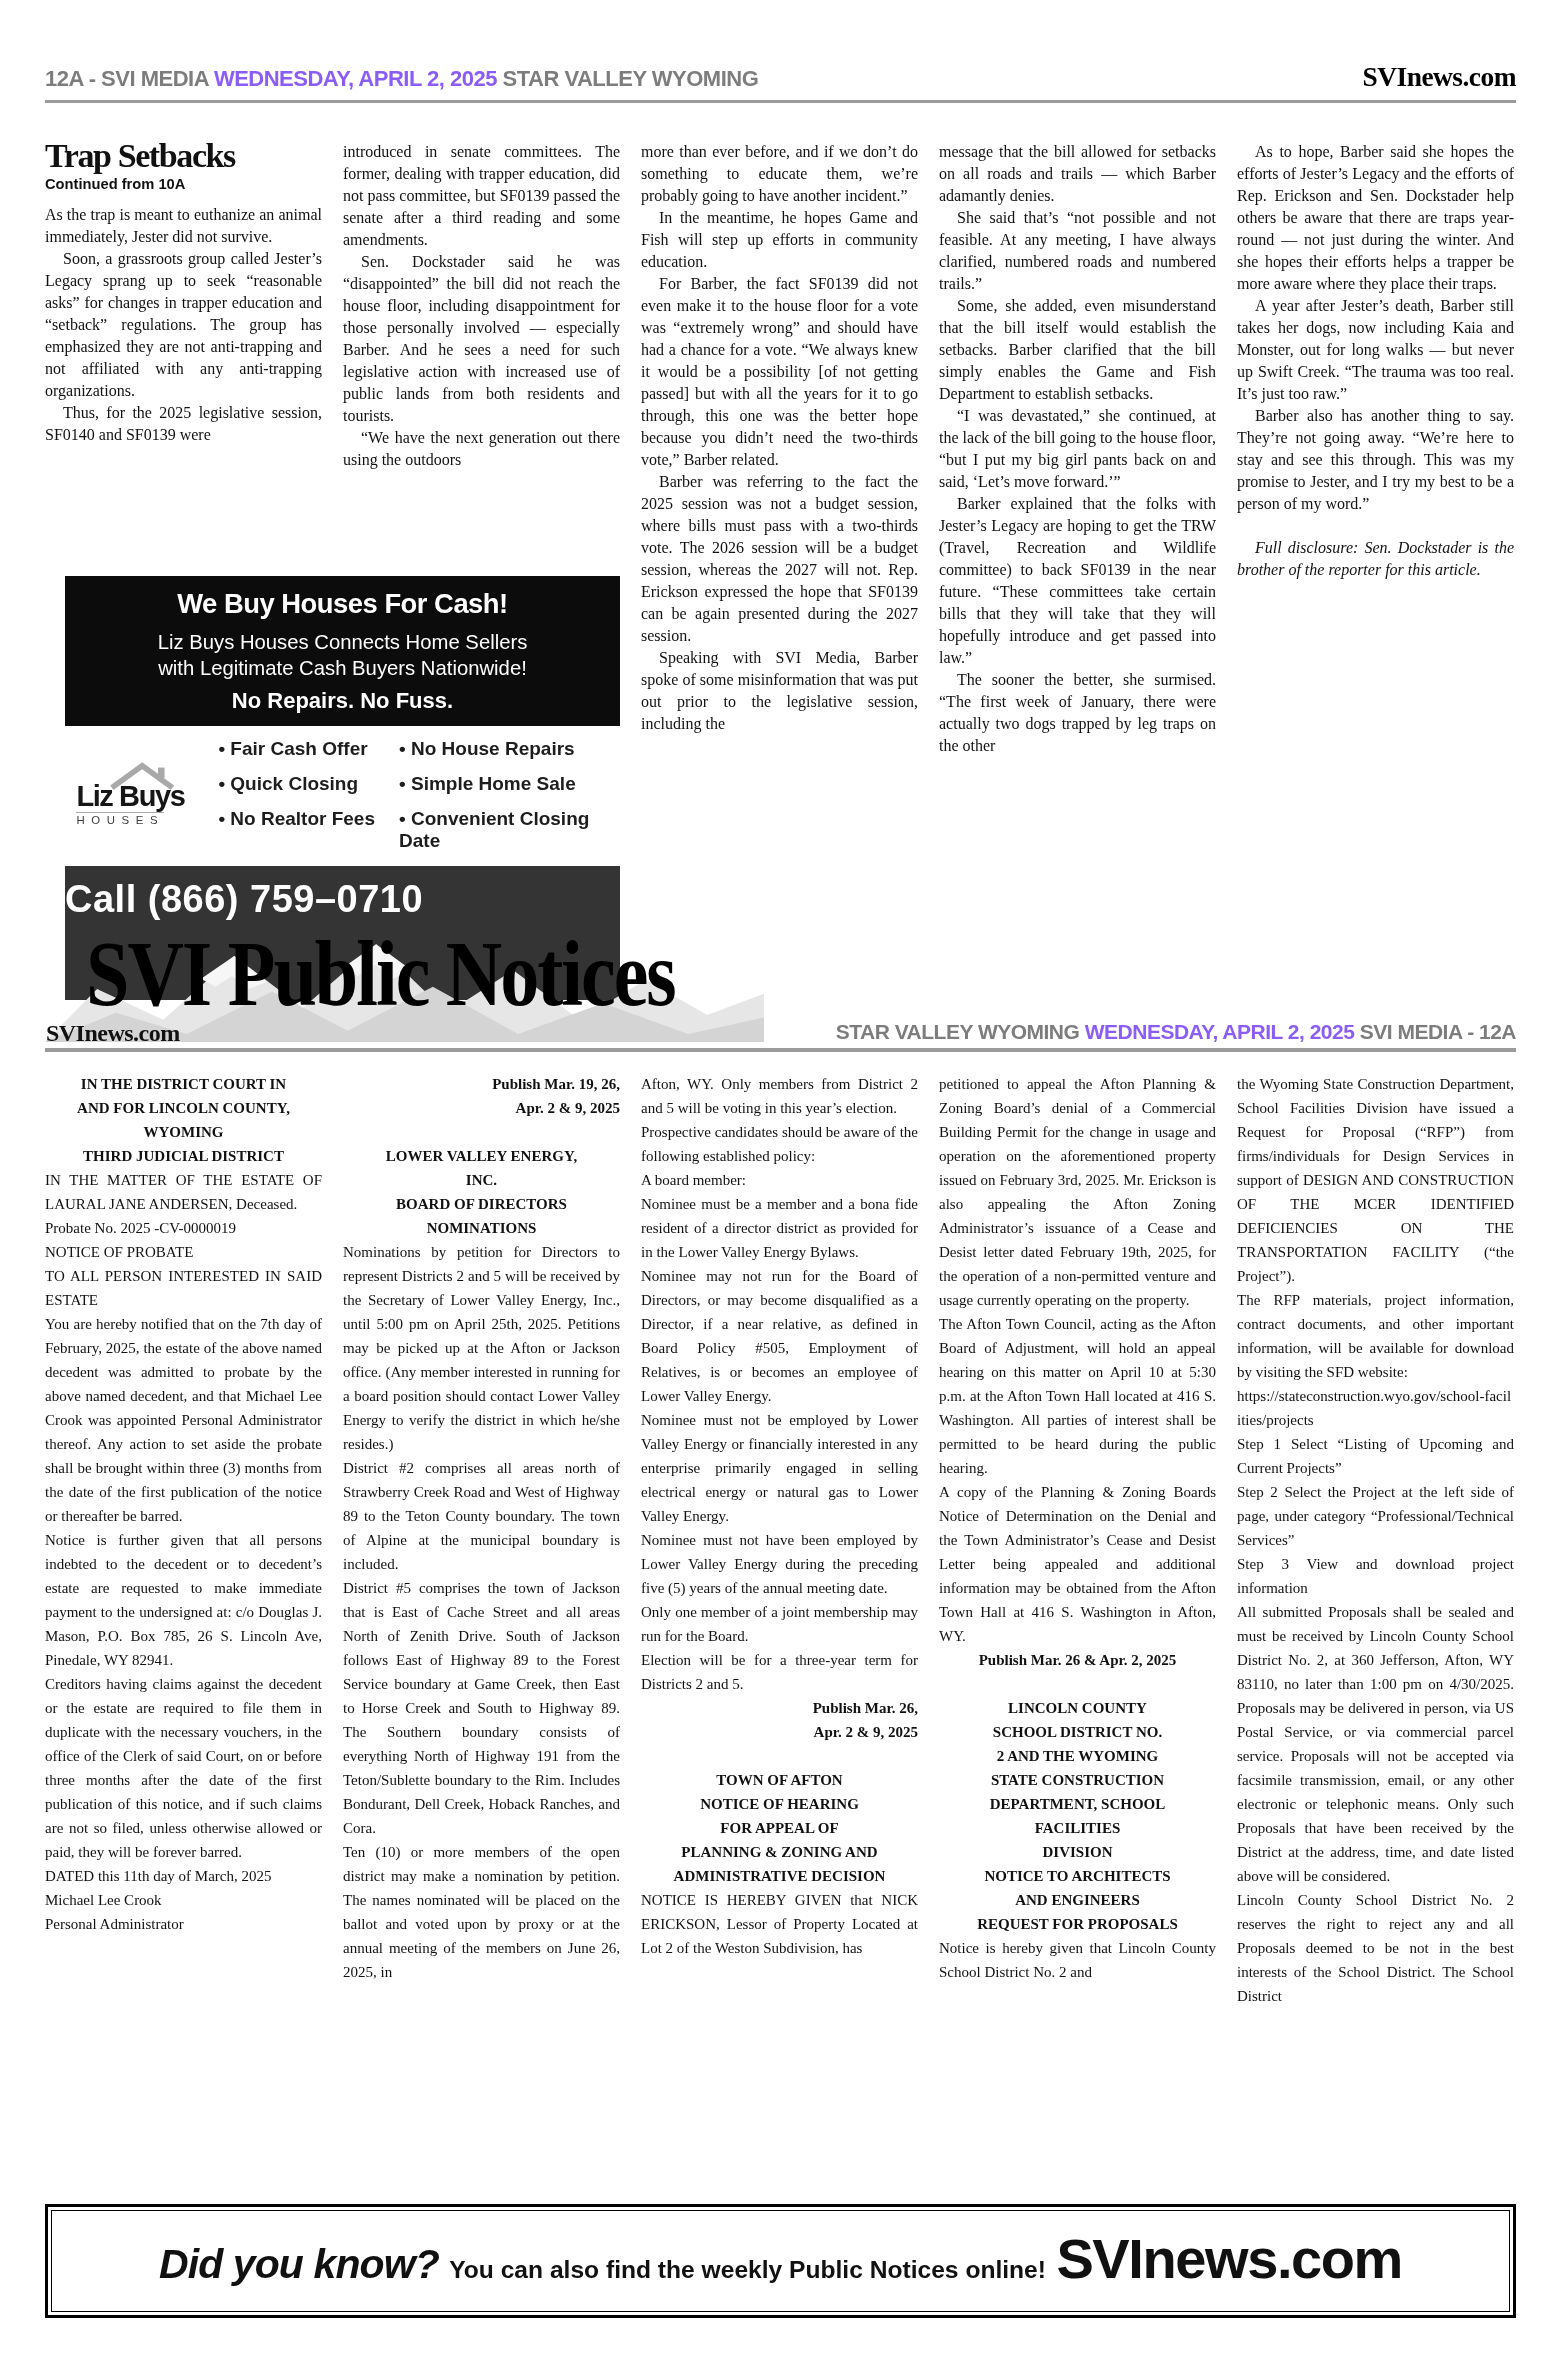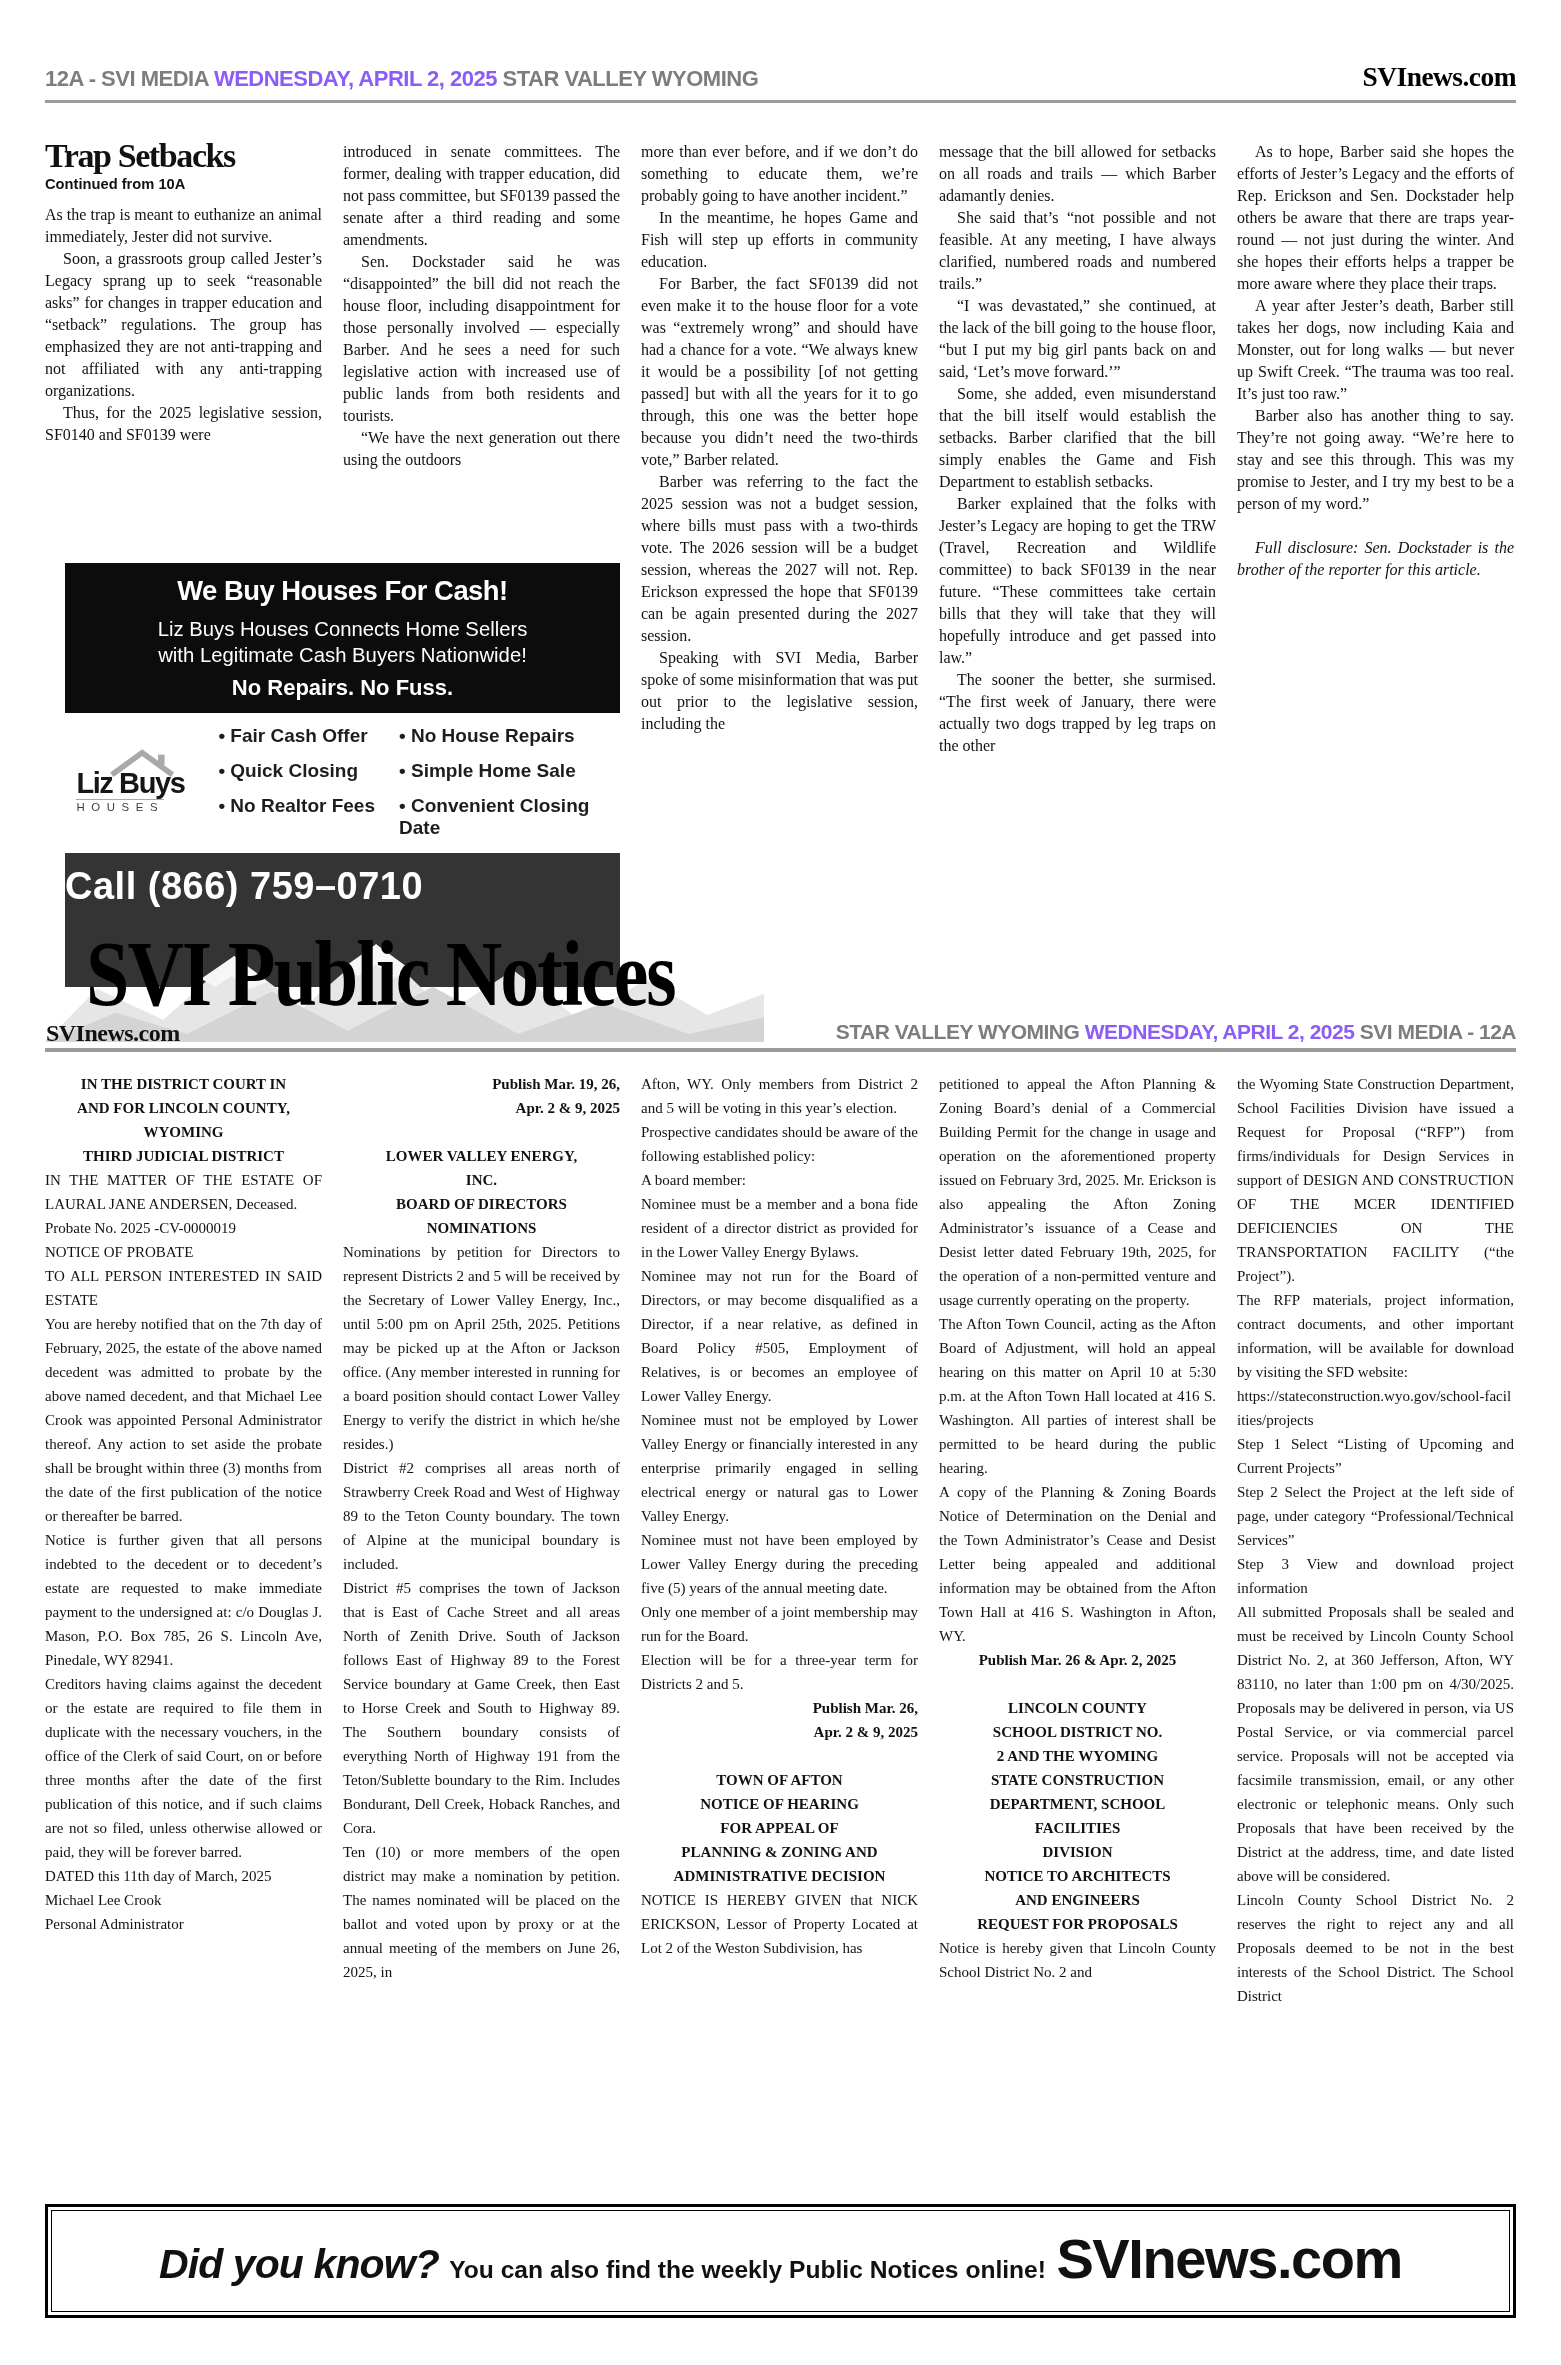--- a/index.html
+++ b/index.html
@@ -14,21 +14,21 @@
   .rule{height:3.3px;background:#9b9b9b;margin:6.6px 45px 0;}
   
   .article{position:relative;margin:38px 45px 0;height:771px;display:flex;gap:21px;}
   .a-col{width:277px;flex:0 0 277px;}
   .headline{font-size:34px;line-height:30px;font-weight:bold;letter-spacing:-1.4px;margin:0;}
   .continued{font-family:Liberation Sans, sans-serif;font-weight:bold;font-size:14.7px;margin:4.7px 0 12.3px;}
   .article p{margin:0;font-size:16px;line-height:22px;text-align:justify;}
   .article p.ind{text-indent:18px;}
   .article p.disclosure{font-style:italic;text-indent:18px;margin-top:22px;}
   
-  .ad{position:absolute;left:20px;top:422px;width:555px;font-family:"Liberation Sans","DejaVu Sans",sans-serif;}
+  .ad{position:absolute;left:20px;top:435px;width:555px;font-family:"Liberation Sans","DejaVu Sans",sans-serif;}
   .ad-top{background:#0c0c0c;color:#fff;text-align:center;padding:12.3px 16px 11.4px;}
   .ad-headline{font-size:27.4px;font-weight:bold;letter-spacing:-0.5px;margin:0;}
   .ad-sub{font-size:20.3px;line-height:26px;margin:8.5px 0 0;}
   .ad-nofuss{font-size:22px;font-weight:bold;margin:7.6px 0 0;}
   .ad-mid{background:#fff;display:flex;align-items:center;padding:12.3px 11.4px 14px;}
   .ad-logo{width:142px;text-align:left;position:relative;padding-top:19px;}
   .logo-house{position:absolute;left:33px;top:-2.8px;}
   .logo-main{font-size:29px;font-weight:bold;letter-spacing:-1.4px;color:#161616;line-height:26.5px;}
   .logo-sub{font-size:11.4px;letter-spacing:6.6px;color:#3c3c3c;border-top:1.4px solid #aaa;display:inline-block;margin-top:1.9px;padding-top:0.9px;}
   .ad-bullets{flex:1;display:grid;grid-template-columns:1fr 1.25fr;column-gap:17px;row-gap:9.5px;
@@ -92,22 +92,22 @@
     <div class="a-col">
       <p>more than ever before, and if we don’t do something to educate them, we’re probably going to have another incident.”</p>
       <p class="ind">In the meantime, he hopes Game and Fish will step up efforts in community education.</p>
       <p class="ind">For Barber, the fact SF0139 did not even make it to the house floor for a vote was “extremely wrong” and should have had a chance for a vote. “We always knew it would be a possibility [of not getting passed] but with all the years for it to go through, this one was the better hope because you didn’t need the two-thirds vote,” Barber related.</p>
       <p class="ind">Barber was referring to the fact the 2025 session was not a budget session, where bills must pass with a two-thirds vote. The 2026 session will be a budget session, whereas the 2027 will not. Rep. Erickson expressed the hope that SF0139 can be again presented during the 2027 session.</p>
       <p class="ind">Speaking with SVI Media, Barber spoke of some misinformation that was put out prior to the legislative session, including the</p>
     </div>
     <div class="a-col">
       <p>message that the bill allowed for setbacks on all roads and trails — which Barber adamantly denies.</p>
       <p class="ind">She said that’s “not possible and not feasible. At any meeting, I have always clarified, numbered roads and numbered trails.”</p>
+      <p class="ind">Some, she added, even misunderstand that the bill itself would establish the setbacks. Barber clarified that the bill simply enables the Game and Fish Department to establish setbacks.</p>
       <p class="ind">“I was devastated,” she continued, at the lack of the bill going to the house floor, “but I put my big girl pants back on and said, ‘Let’s move forward.’”</p>
-      <p class="ind">Some, she added, even misunderstand that the bill itself would establish the setbacks. Barber clarified that the bill simply enables the Game and Fish Department to establish setbacks.</p>
       <p class="ind">Barker explained that the folks with Jester’s Legacy are hoping to get the TRW (Travel, Recreation and Wildlife committee) to back SF0139 in the near future. “These committees take certain bills that they will take that they will hopefully introduce and get passed into law.”</p>
       <p class="ind">The sooner the better, she surmised. “The first week of January, there were actually two dogs trapped by leg traps on the other</p>
     </div>
     <div class="a-col">
       <p class="ind">As to hope, Barber said she hopes the efforts of Jester’s Legacy and the efforts of Rep. Erickson and Sen. Dockstader help others be aware that there are traps year-round — not just during the winter. And she hopes their efforts helps a trapper be more aware where they place their traps.</p>
       <p class="ind">A year after Jester’s death, Barber still takes her dogs, now including Kaia and Monster, out for long walks — but never up Swift Creek. “The trauma was too real. It’s just too raw.”</p>
       <p class="ind">Barber also has another thing to say. They’re not going away. “We’re here to stay and see this through. This was my promise to Jester, and I try my best to be a person of my word.”</p>
       <p class="disclosure">Full disclosure: Sen. Dockstader is the brother of the reporter for this article.</p>
     </div>
 

